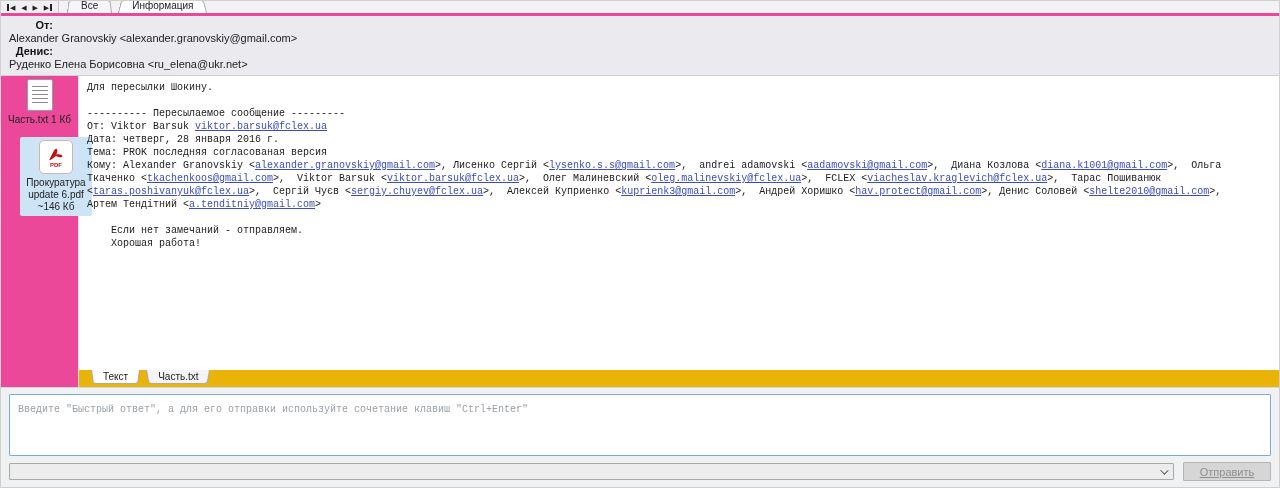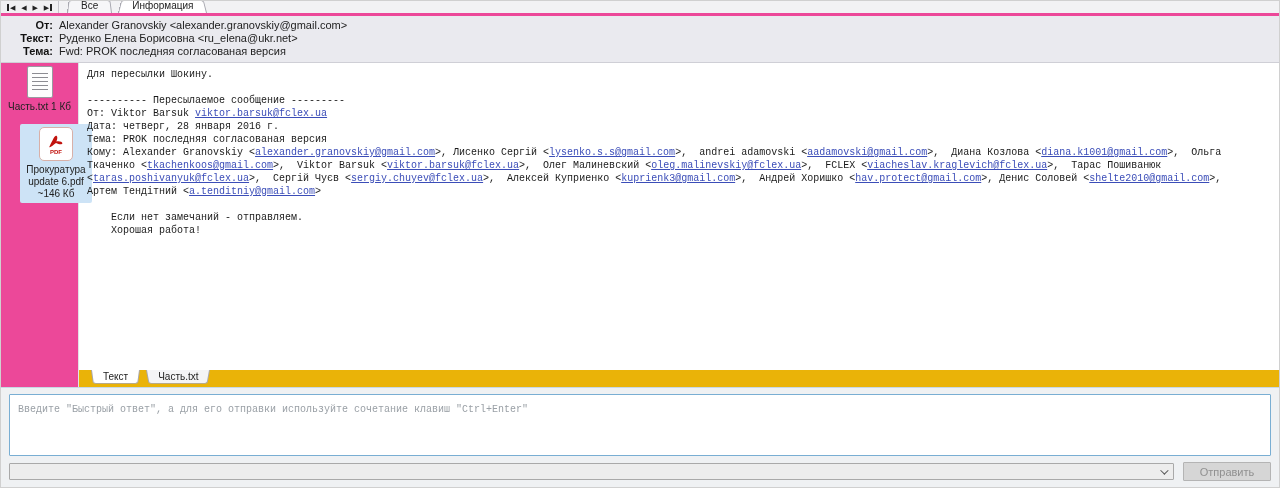--- a/index.html
+++ b/index.html
@@ -17,23 +17,23 @@
   .navbtn{display:flex;align-items:center;gap:1px;cursor:pointer;color:#222;font-size:7px;line-height:1;}
   .navbar-glyph{width:2px;height:7px;background:#222;display:inline-block;}
   .tabstrip{display:flex;align-items:flex-end;padding-left:8px;}
   .tab{position:relative;height:14px;margin-right:6px;padding:1px 14px 0;font-size:10px;color:#222;cursor:pointer;}
   .tab::before{content:"";position:absolute;inset:0;background:#f6f6f8;border:1px solid #a8a8b0;border-bottom:none;border-radius:3px 3px 0 0;transform:perspective(6px) rotateX(2deg);transform-origin:bottom;}
   .tab.active::before{background:#fff;}
   .tab span{position:relative;}
 
   
   .headers{background:#eaeaef;padding:3px 0 4px;border-bottom:1px solid #cfcfd6;flex:none;}
-  .hrow{display:flex;font-size:11px;line-height:13px;}
+  .hrow{display:flex;font-size:11px;line-height:13px;flex-direction:column;}
   .hlabel{width:58px;text-align:right;font-weight:bold;color:#111;padding-right:6px;flex:none;}
-  .hvalue{color:#222;white-space:nowrap;}
+  .hvalue{color:#222;white-space:nowrap;margin-left:8px;}
 
   
   .main{flex:1;display:flex;overflow:hidden;background:#fff;}
   .attach-pane{width:78px;flex:none;border-right:1px solid #e2e2e6;display:flex;flex-direction:column;align-items:center;gap:8px;background:#ec4899;}
   .attach{width:72px;padding:3px 2px;text-align:center;cursor:pointer;border-radius:2px;}
   .attach.selected{background:var(--sel);margin-left:33px;}
   .attach-label{font-size:10px;line-height:12px;color:#222;margin-top:3px;word-wrap:break-word;}
   .txt-icon{width:26px;height:32px;margin:0 auto;background:#fdfdfd;border:1px solid #9a9aa0;border-radius:2px;position:relative;}
   .txt-icon::before{content:"";position:absolute;left:4px;right:4px;top:6px;height:18px;
     background:repeating-linear-gradient(#8c8c92 0 1px,transparent 1px 4px);}
@@ -53,21 +53,21 @@
   .vtab span{position:relative;}
 
   
   .reply-panel{height:100px;flex:none;background:#eff1f3;border-top:1px solid #c8d8e4;padding:6px 8px 5px;display:flex;flex-direction:column;}
   .reply-input{flex:1;width:100%;border:1px solid var(--reply-border);background:#fff;resize:none;outline:none;
     font-family:"Liberation Mono",monospace;font-size:10px;color:#333;padding:9px 8px;border-radius:1px;}
   .reply-input::placeholder{color:#9aa0a6;}
   .footer-row{height:26px;display:flex;align-items:center;padding-top:5px;}
   .combobox{flex:1;height:17px;background:#ededed;border:1px solid #a9a9a9;display:flex;align-items:center;justify-content:flex-end;padding-right:7px;cursor:pointer;border-radius:1px;}
   .chevron{width:6px;height:6px;border:solid #555;border-width:0 1.5px 1.5px 0;transform:rotate(45deg) translateY(-2px);}
-  .send-btn{width:88px;height:19px;margin-left:9px;background:#d6d6d6;border:1px solid #b4b4b4;color:#909090;font-size:11px;font-family:"Liberation Sans",sans-serif;border-radius:1px;cursor:default;}
+  .send-btn{width:88px;height:19px;margin-left:9px;background:#d6d6d6;border:1px solid #b4b4b4;color:#909090;font-size:11px;font-family:"Liberation Sans",sans-serif;border-radius:1px;cursor:default;text-decoration:underline;}
 </style>
 </head>
 <body>
 
 <div class="app">
 
   <div class="topbar">
     <div class="navgroup">
       <span class="navbtn"><span class="navbar-glyph"></span>◀</span>
       <span class="navbtn">◀</span>
@@ -79,26 +79,22 @@
       <div class="tab active"><span>Информация</span></div>
     </div>
   </div>
 
   <div class="headers">
     <div class="hrow">
       <span class="hlabel">От:</span>
       <span class="hvalue">Alexander Granovskiy &lt;alexander.granovskiy@gmail.com&gt;</span>
     </div>
     <div class="hrow">
-      <span class="hlabel">Текст:</span>
+      <span class="hlabel">Денис:</span>
       <span class="hvalue">Руденко Елена Борисовна &lt;ru_elena@ukr.net&gt;</span>
-    </div>
-    <div class="hrow">
-      <span class="hlabel">Тема:</span>
-      <span class="hvalue">Fwd: PROK последняя согласованая версия</span>
     </div>
   </div>
 
   <div class="main">
     <div class="attach-pane">
       <div class="attach">
         <div class="txt-icon"></div>
         <div class="attach-label">Часть.txt 1 Кб</div>
       </div>
       <div class="attach selected">

